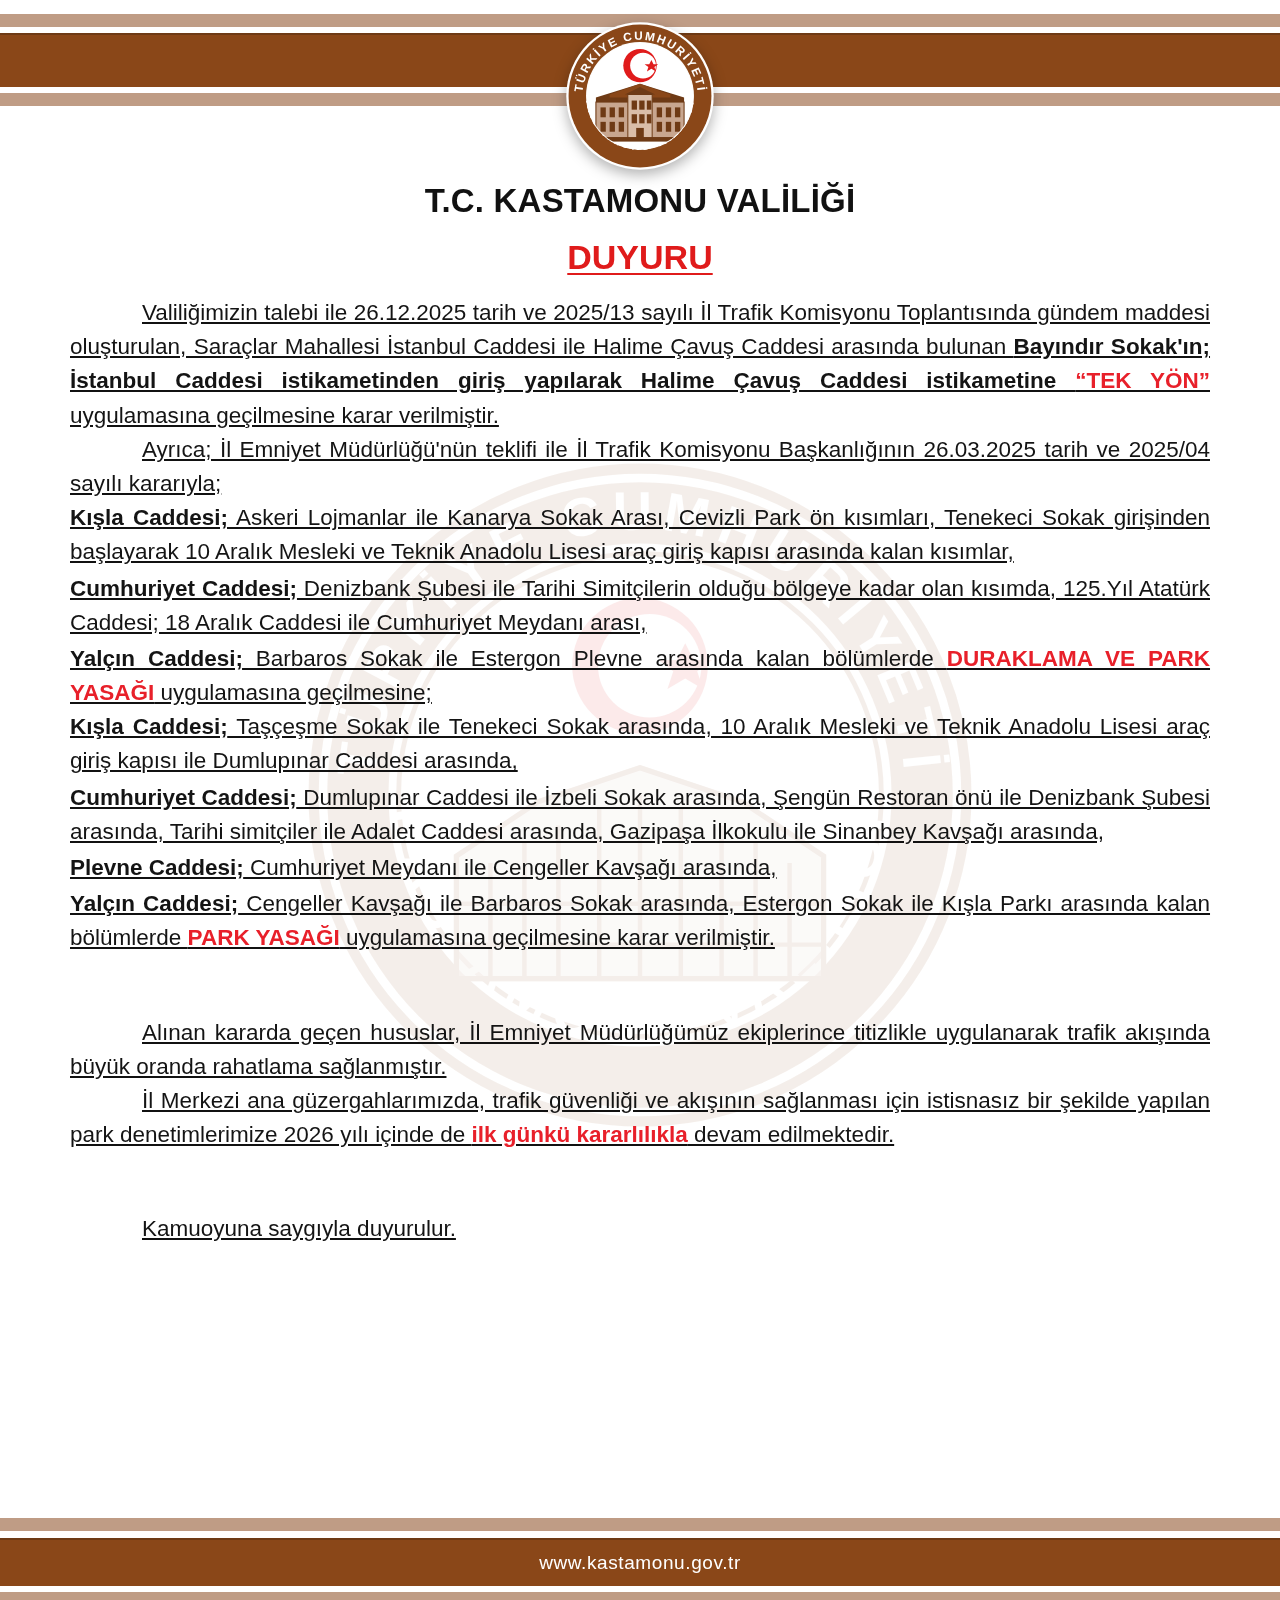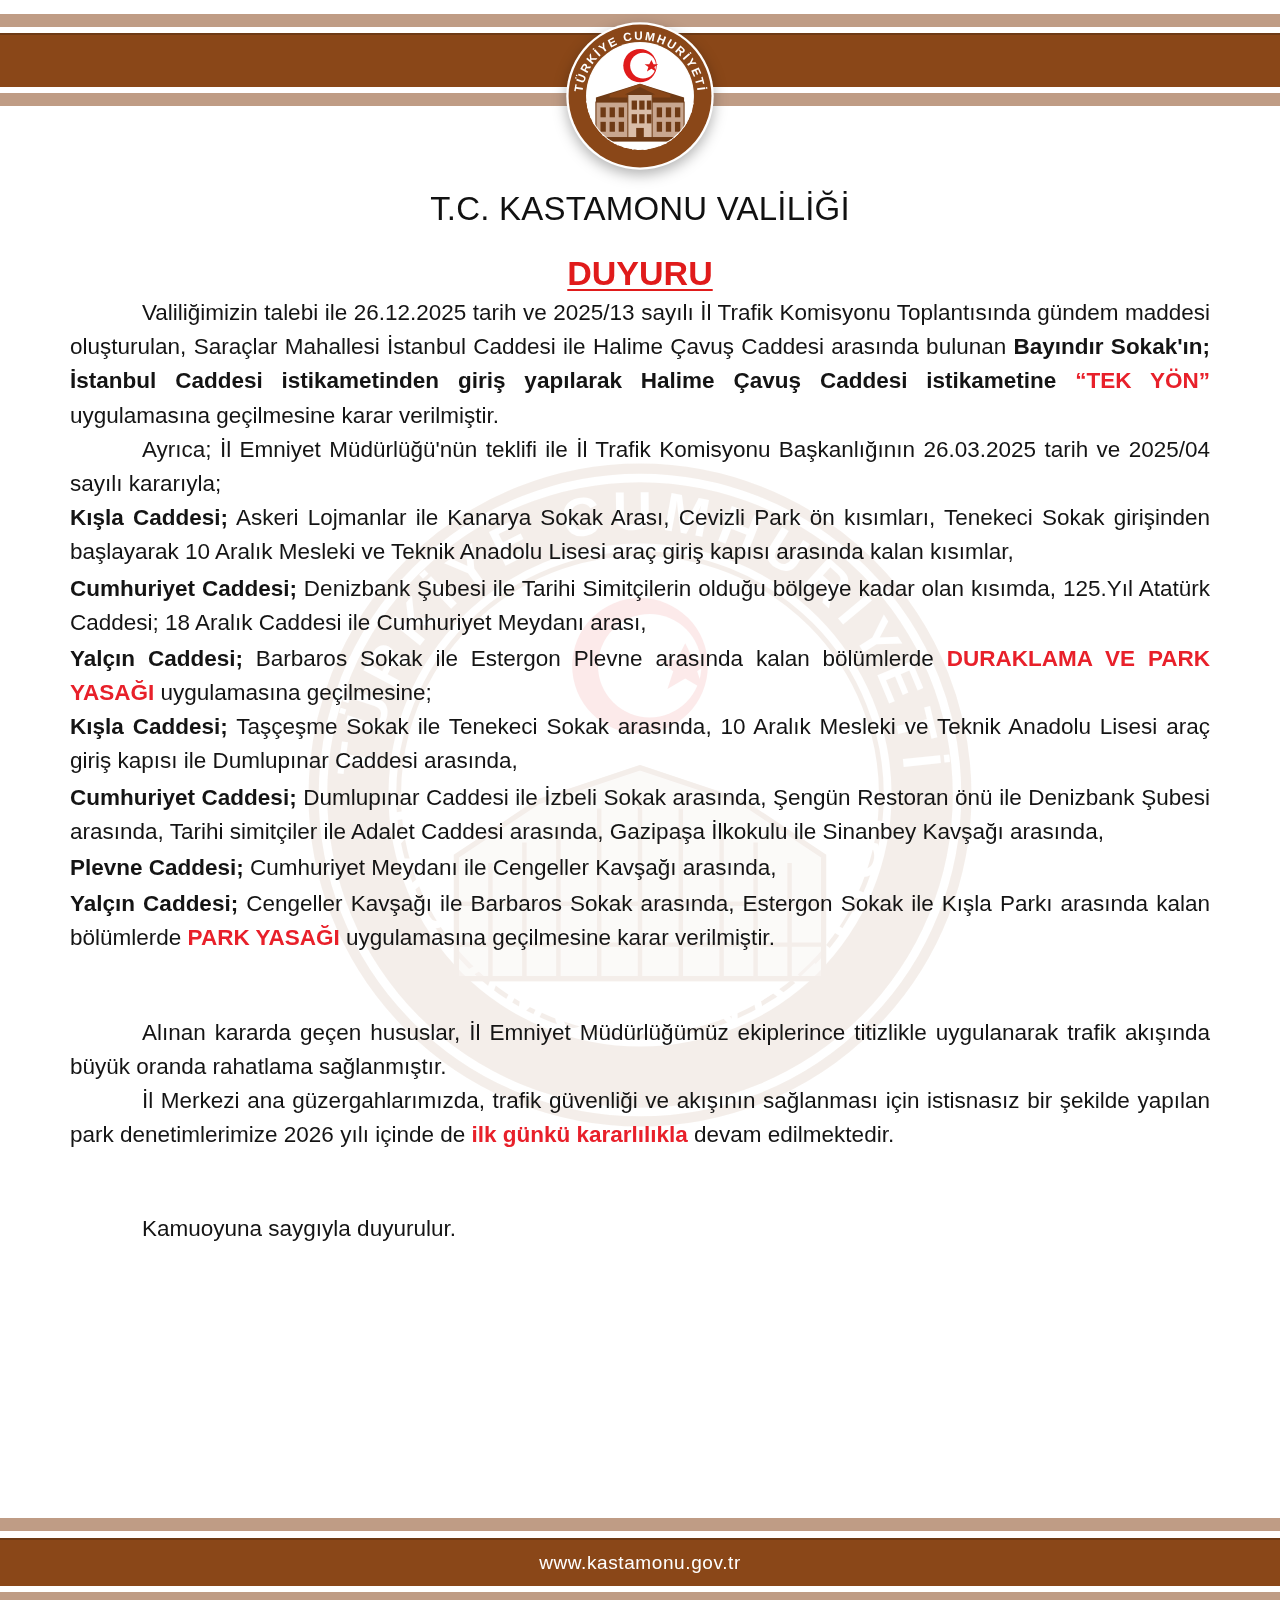--- a/index.html
+++ b/index.html
@@ -67,44 +67,45 @@
   .titles {
     position: absolute;
     top: 178px;
     left: 0;
     width: 1280px;
     text-align: center;
     z-index: 4;
   }
   .doc-title {
     font-size: 33px;
-    font-weight: 400;
+    font-weight: 700;
     letter-spacing: 0.2px;
     color: #111111;
-    margin: 12px;
+    margin: 4px;
     line-height: 1.15;
   }
   .doc-subtitle {
     display: inline-block;
     margin-top: 14px;
     font-size: 34px;
     font-weight: 700;
     color: #e01b1b;
     text-decoration: underline;
     text-underline-offset: 4px;
     text-decoration-thickness: 2px;
   }
 
   
   .content {
     position: absolute;
     top: 296px;
     left: 70px;
     width: 1140px;
     z-index: 2;
+    text-decoration: underline;
   }
   p.para {
     margin: 0;
     font-size: 22.5px;
     line-height: 1.52;
     text-align: justify;
     text-justify: inter-word;
     color: #141414;
   }
   p.para.indent { text-indent: 72px; }

